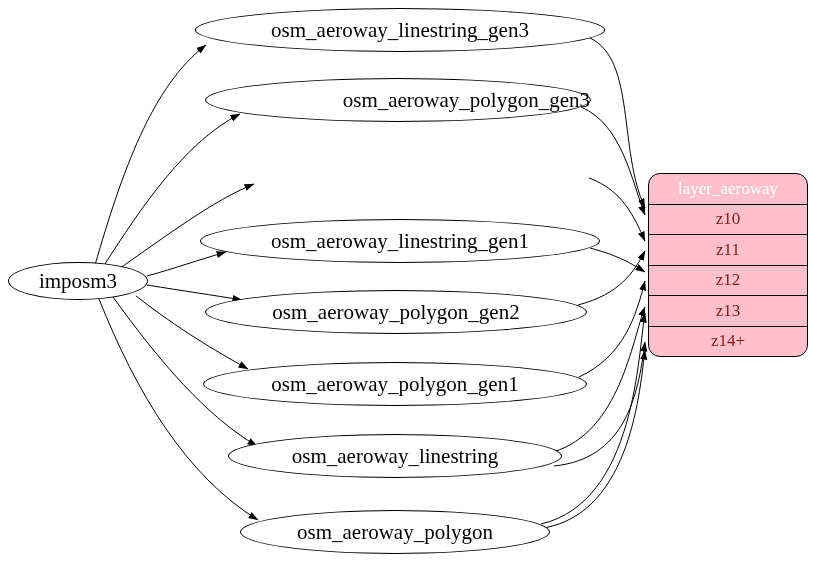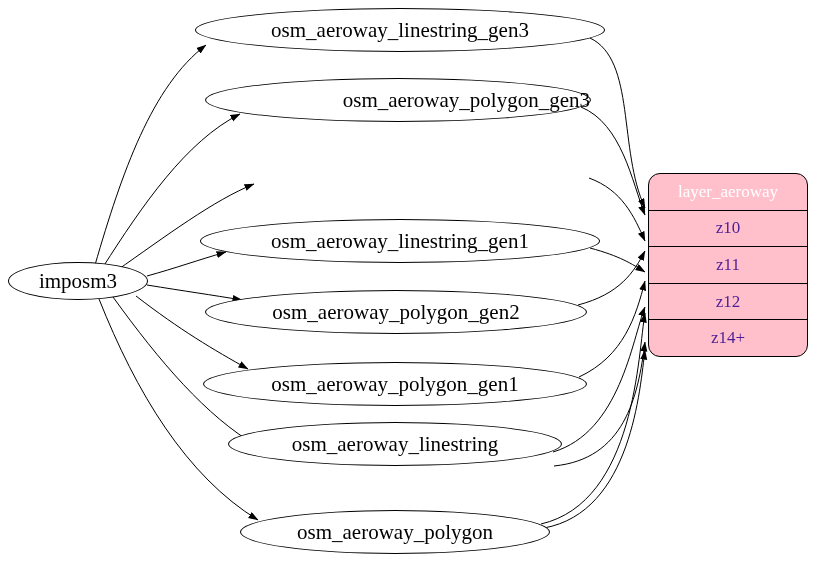--- a/index.html
+++ b/index.html
@@ -31,21 +31,21 @@
     display:flex;flex-direction:column;
     z-index:2;
     box-sizing:border-box;
     overflow:hidden;
     font-size:17px;
   }
   .record-row{
     flex:1;
     display:flex;align-items:center;justify-content:center;
     border-top:1px solid #000000;
-    color:#4c1d95;
+    color:#7f1d1d;
   }
   .record-title{
     border-top:none;
     color:#ffffff;
   }
   path.edge{fill:none;stroke:#000000;stroke-width:1;}
 </style>
 </head>
 <body>
 
@@ -97,29 +97,30 @@
   </div>
 
   <div class="node" style="left:205px;top:290px;width:382px;height:44px;">
     <span>osm_aeroway_polygon_gen2</span>
   </div>
 
   <div class="node" style="left:203px;top:362px;width:384px;height:44px;">
     <span>osm_aeroway_polygon_gen1</span>
   </div>
 
-  <div class="node" style="left:228px;top:422px;width:334px;height:44px;align-items:center;">
+  <div class="node" style="left:228px;top:434px;width:334px;height:44px;align-items:center;">
     <span>osm_aeroway_linestring</span>
   </div>
 
   <div class="node" style="left:240px;top:510px;width:310px;height:44px;">
     <span>osm_aeroway_polygon</span>
   </div>
 
   <div class="record">
     <div class="record-row record-title">layer_aeroway</div>
     <div class="record-row">z10</div>
     <div class="record-row">z11</div>
     <div class="record-row">z12</div>
+    <div class="record-row">z13</div>
     <div class="record-row">z14+</div>
   </div>
 
 </div>
 
 </body></html>

